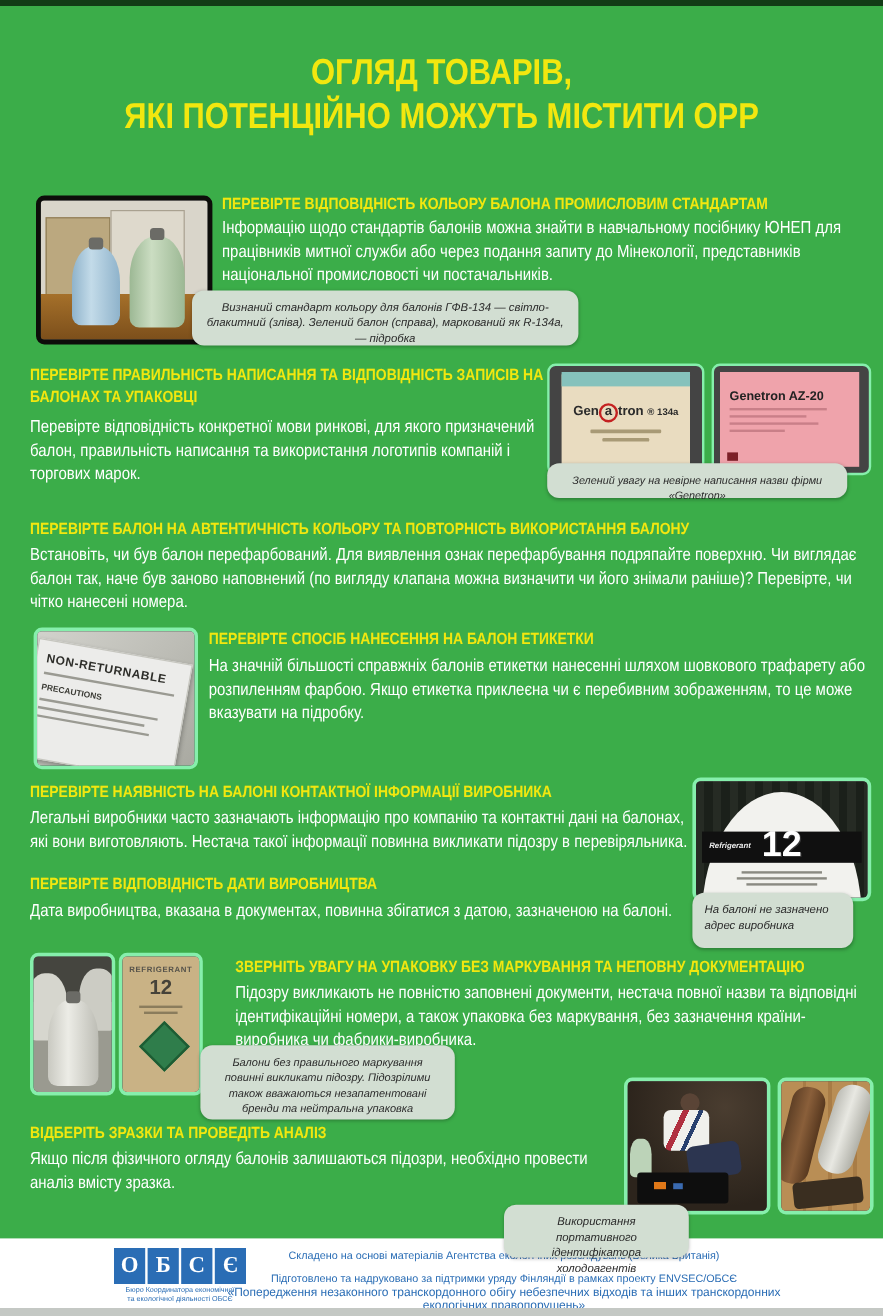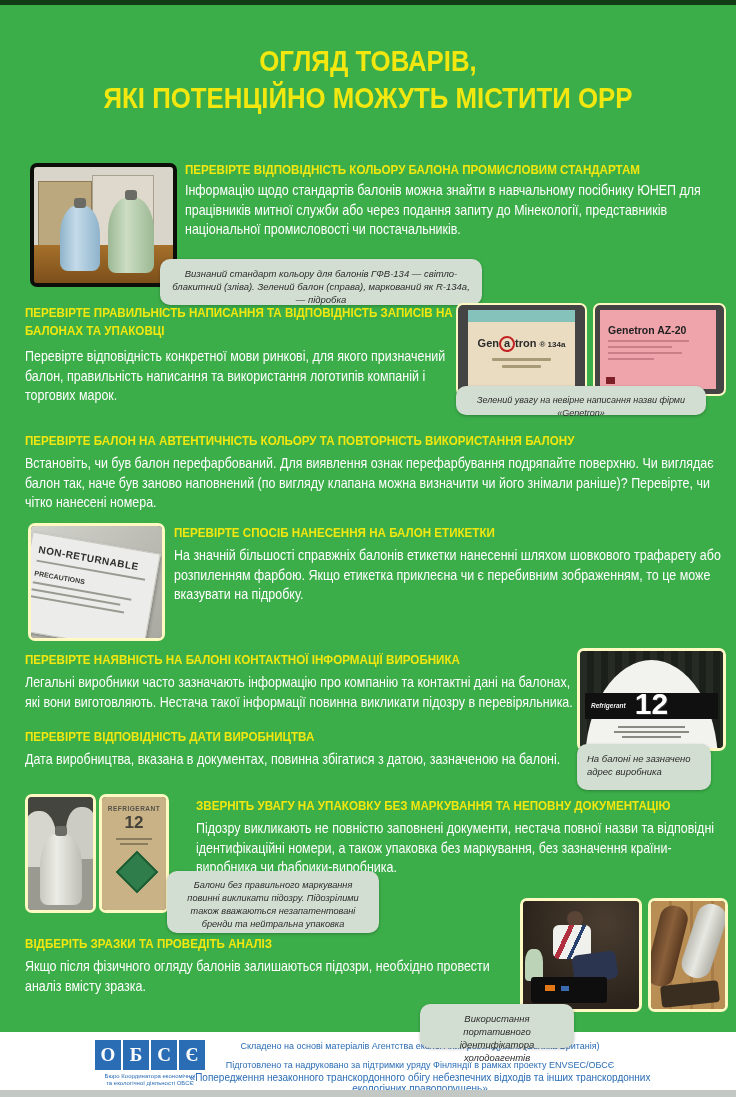--- a/index.html
+++ b/index.html
@@ -6,21 +6,21 @@
   .poster{position:relative;width:736px;height:1097px;background:#3bad49;overflow:hidden;
           font-family:"Liberation Sans",sans-serif;}
   .abs{position:absolute;}
   .cond{transform:scaleX(0.86);transform-origin:0 0;}
   .head{color:#f2e70f;font-weight:bold;font-size:13.5px;line-height:18px;}
   .body-txt{color:#ffffff;font-size:14.5px;line-height:19.5px;}
   .title{color:#f2e70f;font-weight:bold;font-size:30px;line-height:37px;text-align:center;}
   .caption{background:#d2ded2;border-radius:10px;color:#2b2b2b;font-style:italic;
            font-size:9.5px;line-height:13px;text-align:center;padding:8px 10px;
            box-sizing:border-box;box-shadow:0 1px 3px rgba(0,0,0,.25);}
-  .photo{border:3px solid #fef9c3;border-radius:7px;overflow:hidden;box-sizing:border-box;background:#444;}
+  .photo{border:3px solid #86efac;border-radius:7px;overflow:hidden;box-sizing:border-box;background:#444;}
   .photo .abs{position:absolute;}
   .bar{background:#a89a76;height:3px;border-radius:1px;}
   
   .p1-wall{left:0;top:0;right:0;height:70%;background:#d9d5ca;}
   .p1-table{left:0;bottom:0;right:0;height:33%;background:linear-gradient(#a5702a,#7c4f1b);}
   .p1-box1{left:4px;top:14px;width:52px;height:76px;background:#bba87f;border:1px solid #8f7c55;}
   .p1-box2{left:58px;top:8px;width:60px;height:82px;background:#ded9cc;border:1px solid #a9a190;}
   .cyl{border-radius:45% 45% 8px 8px;}
   .p1-cylblue{left:26px;top:38px;width:40px;height:66px;background:linear-gradient(90deg,#8fb3cb,#c3dbe9 40%,#8fb3cb);}
   .p1-cylgreen{left:74px;top:30px;width:46px;height:76px;background:linear-gradient(90deg,#9cb894,#cbddc2 40%,#9cb894);}
@@ -114,21 +114,21 @@
     <div class="abs p1-table"></div>
     <div class="abs cyl p1-cylblue">
         <div class="valve"></div>
       </div>
     <div class="abs cyl p1-cylgreen">
         <div class="valve"></div>
       </div>
   </div>
   <div class="abs head cond" style="left:185px;top:161px;width:634px;">ПЕРЕВІРТЕ ВІДПОВІДНІСТЬ КОЛЬОРУ БАЛОНА ПРОМИСЛОВИМ СТАНДАРТАМ</div>
   <div class="abs body-txt cond" style="left:185px;top:181px;width:634px;">Інформацію щодо стандартів балонів можна знайти в навчальному посібнику ЮНЕП для працівників митної служби або через подання запиту до Мінекології, представників національної промисловості чи постачальників.</div>
-  <div class="abs caption" style="left:160px;top:259px;width:322px;height:46px;">Визнаний стандарт кольору для балонів ГФВ-134 — світло-блакитний (зліва). Зелений балон (справа), маркований як R-134a, — підробка</div>
+  <div class="abs caption" style="left:160px;top:242px;width:322px;height:46px;">Визнаний стандарт кольору для балонів ГФВ-134 — світло-блакитний (зліва). Зелений балон (справа), маркований як R-134a, — підробка</div>
 
   <div class="abs head cond" style="left:25px;top:304px;width:529px;">ПЕРЕВІРТЕ ПРАВИЛЬНІСТЬ НАПИСАННЯ ТА ВІДПОВІДНІСТЬ ЗАПИСІВ НА БАЛОНАХ ТА УПАКОВЦІ</div>
   <div class="abs body-txt cond" style="left:25px;top:347px;width:523px;">Перевірте відповідність конкретної мови ринкові, для якого призначений балон, правильність написання та використання логотипів компаній і торгових марок.</div>
   <div class="abs photo" style="left:456px;top:303px;width:131px;height:93px;border-width:2px;">
     <div class="abs p2a-label">
       <div class="abs p2a-teal"></div>
       <div class="abs p2a-text">
         <span>Gen</span><span class="circle-a">a</span><span>tron</span>
         <span style="font-size:8px;">® 134a</span>
       </div>

